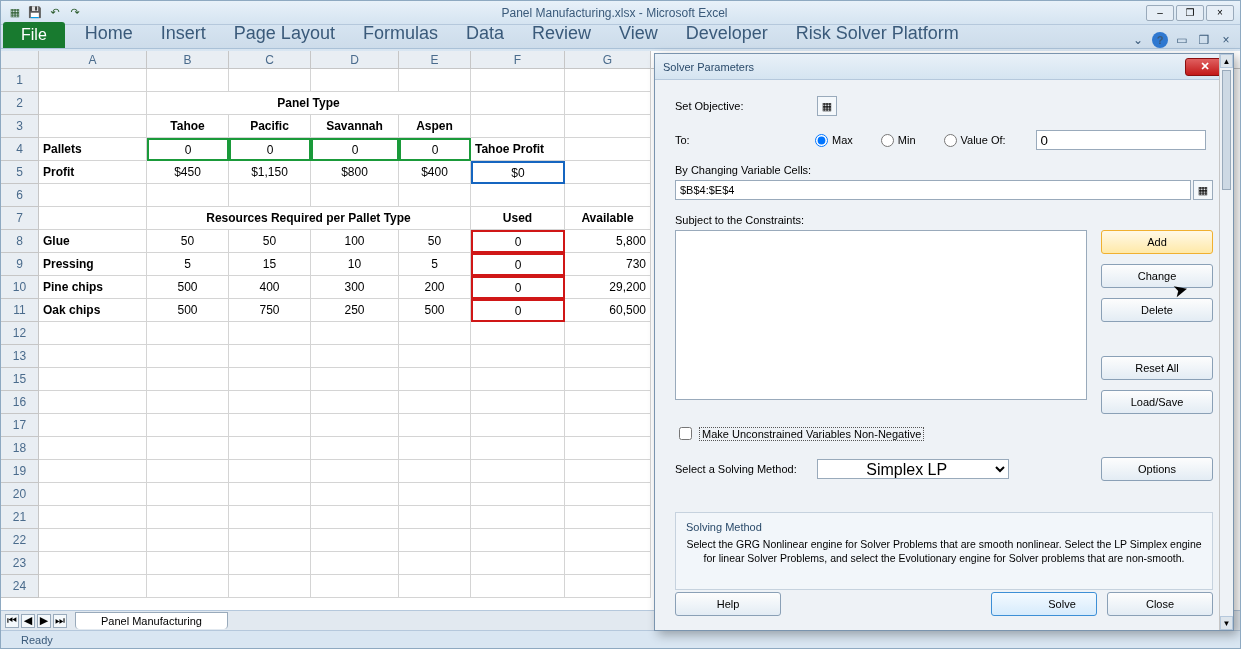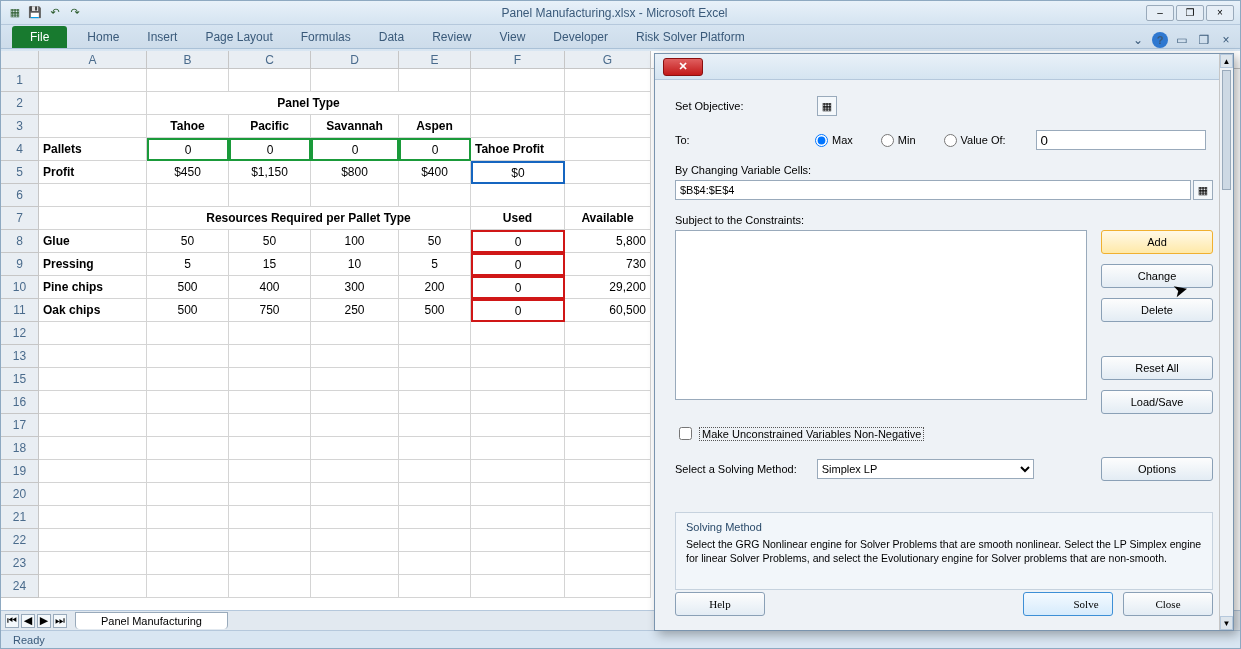--- a/index.html
+++ b/index.html
@@ -9,22 +9,22 @@
   
   .titlebar { height:24px; background:linear-gradient(#e8f1f9,#d5e4f1); display:flex; align-items:center; padding:0 6px; font-size:12px; border-bottom:1px solid #b5c8dc;}
   .titlebar .qat { display:flex; align-items:center; gap:4px; }
   .titlebar .qat-icon { width:16px; height:16px; display:flex; align-items:center; justify-content:center; font-size:11px; color:#2a5a2a;}
   .titlebar .title-text { flex:1; text-align:center; color:#3a5a7a; font-size:12px;}
   .titlebar .win-controls { display:flex; gap:2px;}
   .titlebar .win-btn { width:28px; height:16px; border:1px solid #9ab; background:#e6eef6; display:flex; align-items:center; justify-content:center; font-size:10px; border-radius:2px;}
   
   
   .ribbontabs { height:24px; display:flex; align-items:flex-end; padding-left:2px; background:linear-gradient(#d6e4f1,#cddcea); border-bottom:1px solid #aac1d7;}
-  .ribbontabs .filetab { background:#187a2f; color:#fff; padding:4px 18px; border-radius:3px 3px 0 0; font-size:12px; margin-right:6px;margin-left:9px;}
-  .ribbontabs .tab { padding:4px 14px; color:#3a5a7a; font-size:12px; cursor:default;}
+  .ribbontabs .filetab { background:#187a2f; color:#fff; padding:4px 18px; border-radius:3px 3px 0 0; font-size:16px; margin-right:6px;}
+  .ribbontabs .tab { padding:4px 14px; color:#3a5a7a; font-size:18px; cursor:default;}
   .ribbon-help { margin-left:auto; display:flex; align-items:center; gap:6px; padding-right:6px;}
   .ribbon-help span { width:16px; height:16px; display:flex; align-items:center; justify-content:center; color:#3a5a7a;}
   .help-circle { background:#2f78d0; color:#fff; border-radius:50%; font-weight:bold; font-size:11px;}
   
   
   .sheet-wrap { position:absolute; top:50px; left:0; right:0; bottom:25px; background:#fff;}
   .colhdr { display:flex; height:18px; border-bottom:1px solid #c6c6c6;}
   .corner { width:38px; background:#e9eef3; border-right:1px solid #c6c6c6;}
   .ch { background:#e9eef3; border-right:1px solid #c6c6c6; text-align:center; color:#4a6b8c; font-size:12px; line-height:18px;}
   .rows { }
@@ -37,21 +37,21 @@
   .blue-box{border:2px solid #1565c0 !important; line-height:21px;}
   .red-box{border:2px solid #d01717 !important; line-height:21px;}
   .merge-header{font-weight:bold; text-align:center;}
   
   
   .sheetbar { position:absolute; bottom:18px; left:0; right:0; height:20px; background:#e2e9f0; border-top:1px solid #b5c8dc; display:flex; align-items:center; font-size:11px;}
   .sheet-nav { display:flex; gap:2px; padding:0 4px;}
   .sheet-nav span{ width:14px; height:14px; border:1px solid #9ab; display:flex; align-items:center; justify-content:center; background:#f4f8fb;}
   .sheettab { background:#fff; border:1px solid #9ab; border-bottom:none; padding:2px 25px; margin-left:4px; border-radius:0 0 4px 4px;}
   
-  .statusbar { position:absolute; bottom:0; left:0; right:0; height:18px; background:#d9e6f2; border-top:1px solid #b5c8dc; display:flex; align-items:center; padding:0 12px; font-size:11px; color:#3a5a7a;}
+  .statusbar { position:absolute; bottom:0; left:0; right:0; height:18px; background:#d9e6f2; border-top:1px solid #b5c8dc; display:flex; align-items:center; padding:0 20px; font-size:11px; color:#3a5a7a;}
   
   
   .dialog { position:absolute; top:52px; left:653px; width:580px; height:578px; background:#eef2f6; border:1px solid #7a94ae; box-shadow:4px 4px 10px rgba(0,0,0,.3); font-size:11px;}
   .dlg-title { height:26px; background:linear-gradient(#e9f1f8,#d5e4f1); display:flex; align-items:center; padding:0 8px; border-bottom:1px solid #b5c8dc;}
   .dlg-title .t { flex:1; color:#2a4a6a;}
   .dlg-close { width:40px; height:18px; background:linear-gradient(#e06060,#c21818); border:1px solid #8a0f0f; border-radius:3px; color:#fff; display:flex; align-items:center; justify-content:center; font-weight:bold;}
   .dlg-body { padding:16px 20px;}
   .form-row { display:flex; align-items:center; margin-bottom:14px;}
   .form-row label { width:140px;}
   .txt { flex:1; height:20px; border:1px solid #9ab; background:#fff; padding:0 4px; font-size:11px;}
@@ -60,27 +60,27 @@
   .radio { display:flex; align-items:center; gap:4px;}
   .radio input{margin:0;}
   .value-input { width:170px; height:20px; border:1px solid #9ab; background:#fff; padding:0 4px; margin-left:30px;}
   .constraints-area { display:flex; gap:14px; margin-top:4px;}
   .constraints-list { flex:1; height:170px; border:1px solid #9ab; background:#fff;}
   .side-btns { display:flex; flex-direction:column; gap:10px; width:112px;}
   .btn { height:24px; border:1px solid #8aa0b6; background:linear-gradient(#fdfdfd,#e3ecf4); border-radius:3px; display:flex; align-items:center; justify-content:center; font-size:11px;}
   .btn.primary { border:1px solid #f0b030; background:linear-gradient(#fff9e8,#ffe9a8);}
   .chk-row { display:flex; align-items:center; gap:4px; margin-top:10px;}
   .method-row { display:flex; align-items:center; gap:20px; margin-top:14px;}
-  .method-row select { width:217px; height:20px; border:1px solid #9ab; background:#fff; font-size:11px;}
+  .method-row select { width:192px; height:20px; border:1px solid #9ab; background:#fff; font-size:16px;text-align:center;}
   .info-box { border:1px solid #c6d2de; background:#f2f6fa; padding:8px 10px; margin-top:31px; height:78px;}
   .info-box .h { color:#2a4a6a; margin-bottom:4px;}
-  .info-box .body { font-size:10.5px; line-height:1.35;}
+  .info-box .body { font-size:10.5px; line-height:1.35;text-align:center;}
   .dlg-footer { position:absolute; bottom:14px; left:20px; right:20px; display:flex; align-items:center;}
   .dlg-footer .spacer{flex:1;}
-  .dlg-footer .btn { width:90px; margin-left:10px;font-family:Liberation Serif, serif;}
+  .dlg-footer .btn { width:106px; margin-left:10px;}
   .dlg-footer .btn.help{ margin-left:0;}
   .dlg-footer .btn.solve{ border:1px solid #3d8fd6; background:linear-gradient(#f4faff,#d6ebfc);padding-left:36px;}
   
   .cursor { position:absolute; top:278px; left:1172px; font-size:18px; color:#000; transform:rotate(-15deg); pointer-events:none;}
   .scrollbar-v { position:absolute; right:0; top:0; bottom:0; width:14px; background:#eef2f6; border-left:1px solid #c6c6c6;}
   .sb-btn{height:14px; background:#dde5ec; border:1px solid #b5c8dc; display:flex; align-items:center; justify-content:center; font-size:8px;}
   .sb-thumb{height:120px; margin:2px; background:#cdd9e4; border:1px solid #9ab;}
 </style>
 </head>
 <body>
@@ -370,20 +370,21 @@
     </div>
     <div class="sheettab">Panel Manufacturing</div>
   </div>
 
   <div class="statusbar">
     <span>Ready</span>
   </div>
 
   <div class="dialog">
     <div class="dlg-title">
+      <div class="t">Solver Parameters</div>
       <div class="dlg-close">✕</div>
     </div>
     <div class="dlg-body">
       <div class="form-row">
         <label><span>Set Objective:</span></label>
         <div class="ref-btn">▦</div>
       </div>
       <div class="form-row">
         <label>To:</label>
         <div class="radios">

